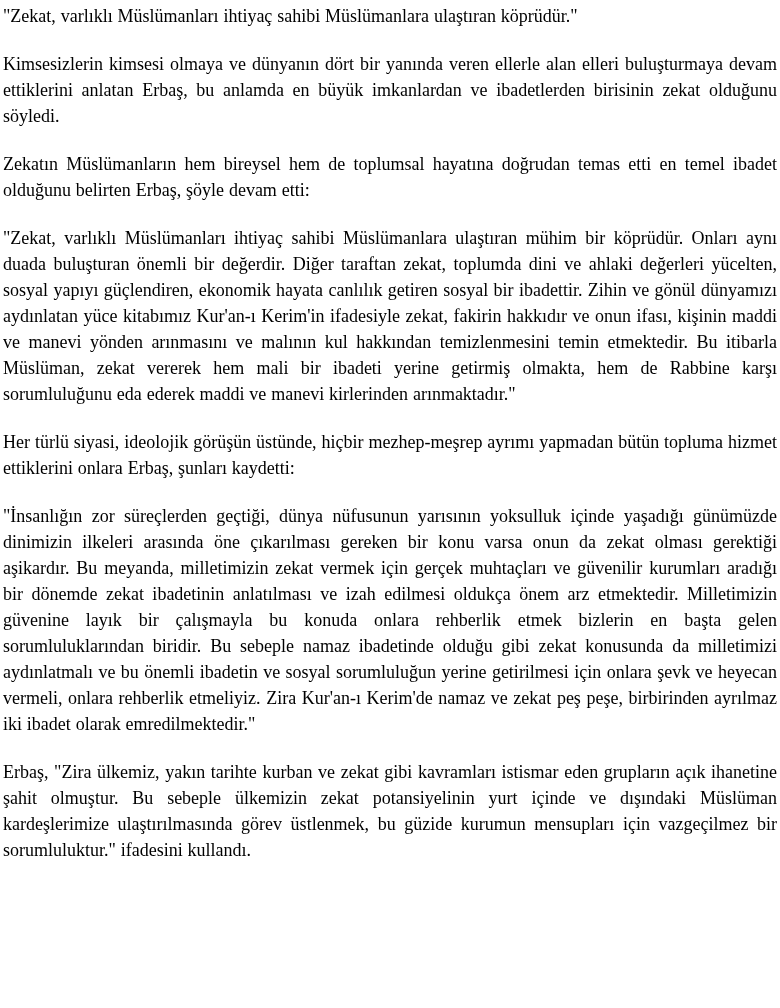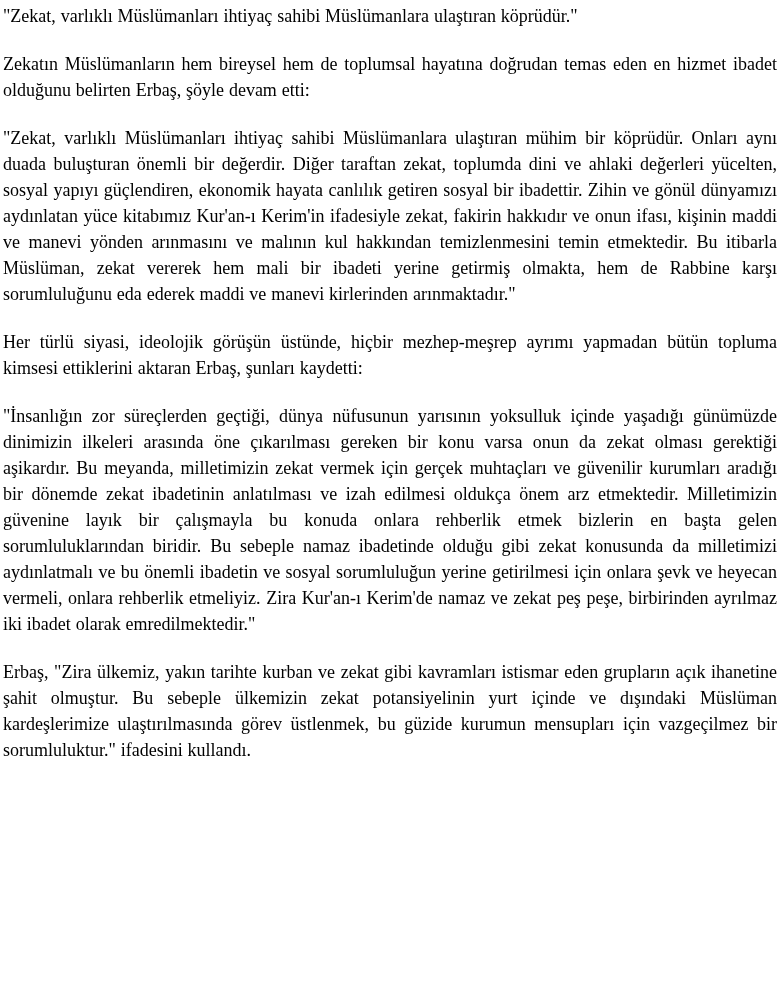--- a/index.html
+++ b/index.html
@@ -32,18 +32,19 @@
   }
   .document-page p:last-child {
     margin-bottom: 0;
   }
 </style>
 </head>
 <body>
 
 <div class="document-page">
   <p>"Zekat, varlıklı Müslümanları ihtiyaç sahibi Müslümanlara ulaştıran köprüdür."</p>
-  <p>Zekatın Müslümanların hem bireysel hem de toplumsal hayatına doğrudan temas eden en hizmet ibadet olduğunu belirten Erbaş, şöyle devam etti:</p>
+  <p>Kimsesizlerin kimsesi olmaya ve dünyanın dört bir yanında veren ellerle alan elleri buluşturmaya devam ettiklerini anlatan Erbaş, bu anlamda en büyük imkanlardan ve ibadetlerden birisinin zekat olduğunu söyledi.</p>
+  <p>Zekatın Müslümanların hem bireysel hem de toplumsal hayatına doğrudan temas etti en temel ibadet olduğunu belirten Erbaş, şöyle devam etti:</p>
   <p>"Zekat, varlıklı Müslümanları ihtiyaç sahibi Müslümanlara ulaştıran mühim bir köprüdür. Onları aynı duada buluşturan önemli bir değerdir. Diğer taraftan zekat, toplumda dini ve ahlaki değerleri yücelten, sosyal yapıyı güçlendiren, ekonomik hayata canlılık getiren sosyal bir ibadettir. Zihin ve gönül dünyamızı aydınlatan yüce kitabımız Kur'an-ı Kerim'in ifadesiyle zekat, fakirin hakkıdır ve onun ifası, kişinin maddi ve manevi yönden arınmasını ve malının kul hakkından temizlenmesini temin etmektedir. Bu itibarla Müslüman, zekat vererek hem mali bir ibadeti yerine getirmiş olmakta, hem de Rabbine karşı sorumluluğunu eda ederek maddi ve manevi kirlerinden arınmaktadır."</p>
-  <p>Her türlü siyasi, ideolojik görüşün üstünde, hiçbir mezhep-meşrep ayrımı yapmadan bütün topluma kimsesi ettiklerini aktaran Erbaş, şunları kaydetti:</p>
+  <p>Her türlü siyasi, ideolojik görüşün üstünde, hiçbir mezhep-meşrep ayrımı yapmadan bütün topluma hizmet ettiklerini onlara Erbaş, şunları kaydetti:</p>
   <p>"İnsanlığın zor süreçlerden geçtiği, dünya nüfusunun yarısının yoksulluk içinde yaşadığı günümüzde dinimizin ilkeleri arasında öne çıkarılması gereken bir konu varsa onun da zekat olması gerektiği aşikardır. Bu meyanda, milletimizin zekat vermek için gerçek muhtaçları ve güvenilir kurumları aradığı bir dönemde zekat ibadetinin anlatılması ve izah edilmesi oldukça önem arz etmektedir. Milletimizin güvenine layık bir çalışmayla bu konuda onlara rehberlik etmek bizlerin en başta gelen sorumluluklarından biridir. Bu sebeple namaz ibadetinde olduğu gibi zekat konusunda da milletimizi aydınlatmalı ve bu önemli ibadetin ve sosyal sorumluluğun yerine getirilmesi için onlara şevk ve heyecan vermeli, onlara rehberlik etmeliyiz. Zira Kur'an-ı Kerim'de namaz ve zekat peş peşe, birbirinden ayrılmaz iki ibadet olarak emredilmektedir."</p>
   <p>Erbaş, "Zira ülkemiz, yakın tarihte kurban ve zekat gibi kavramları istismar eden grupların açık ihanetine şahit olmuştur. Bu sebeple ülkemizin zekat potansiyelinin yurt içinde ve dışındaki Müslüman kardeşlerimize ulaştırılmasında görev üstlenmek, bu güzide kurumun mensupları için vazgeçilmez bir sorumluluktur." ifadesini kullandı.</p>
 </div>
 
 </body></html>

